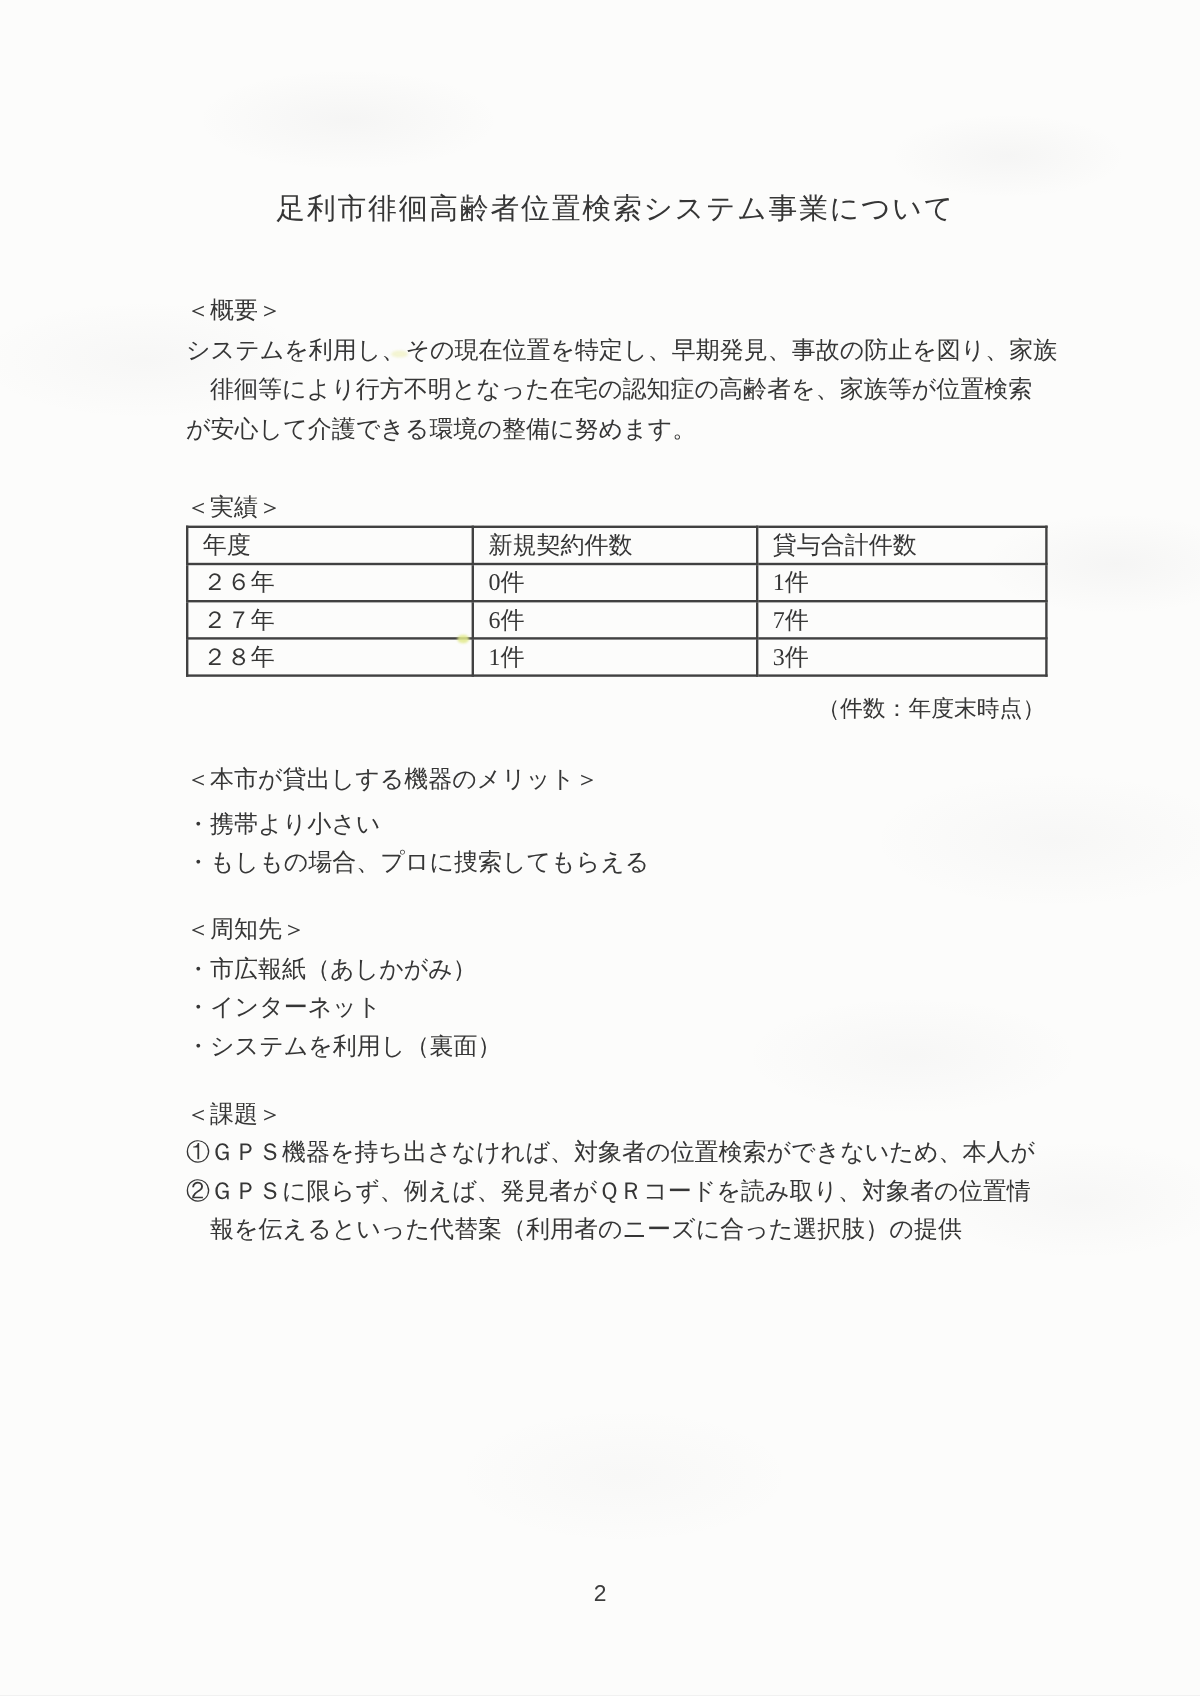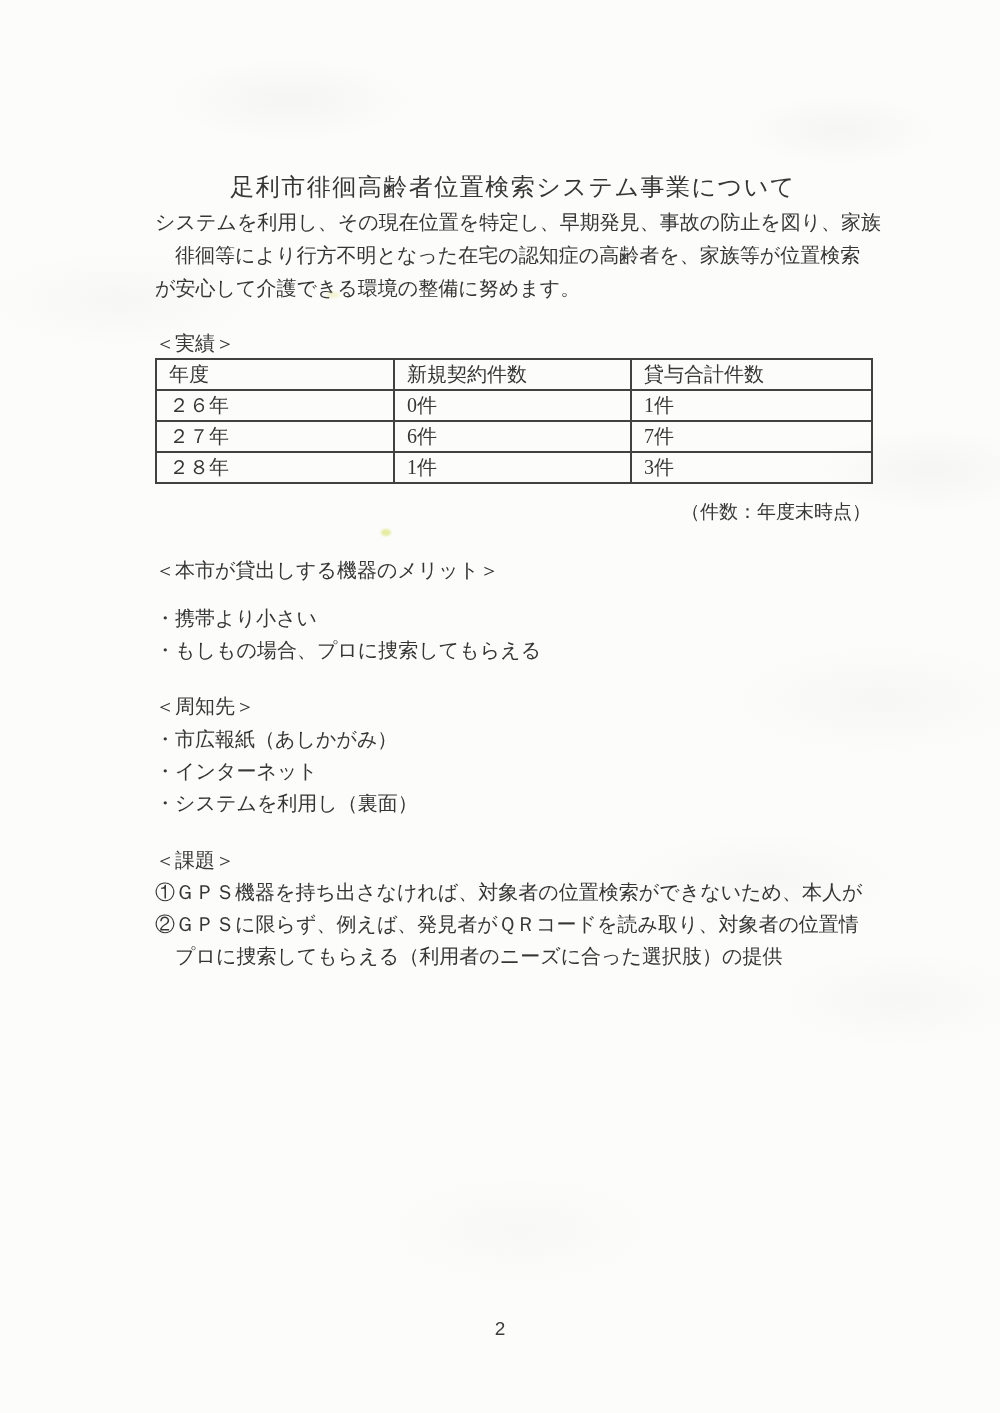--- a/index.html
+++ b/index.html
@@ -23,38 +23,38 @@
       radial-gradient(ellipse 200px 70px at 760px 880px, rgba(120,120,125,0.04), transparent 70%),
       radial-gradient(ellipse 180px 70px at 900px 1000px, rgba(120,120,125,0.04), transparent 70%),
       radial-gradient(ellipse 200px 80px at 520px 1230px, rgba(120,120,125,0.03), transparent 70%);
     font-family: "Liberation Serif", "DejaVu Serif", serif;
     color: #363636;
     overflow: hidden;
   }
   .content {
     position: absolute;
     left: 155px;
-    top: 16px;
+    top: 4px;
     width: 716px;
   }
   .doc-title {
     margin-top: 156px;
     font-size: 24px;
     line-height: 30px;
     letter-spacing: 1.5px;
     text-align: center;
     white-space: nowrap;
   }
   .section-heading {
     font-size: 20px;
     line-height: 25px;
     white-space: nowrap;
   }
   .h-overview  { margin-top: 57px; }
-  .h-results   { margin-top: 26px; }
+  .h-results   { margin-top: 36px; }
   .h-merits    { margin-top: 34px; }
   .h-publicity { margin-top: 28px; }
   .h-issues    { margin-top: 29px; }
   .para {
     margin-top: 4px;
     font-size: 20px;
     line-height: 33px;
   }
   .para div { white-space: nowrap; }
   .results-table {
@@ -81,21 +81,21 @@
     text-align: right;
   }
   .bullet-list {
     margin: 5px 0 0 0;
     padding: 0;
     list-style: none;
     font-size: 20px;
     line-height: 32px;
   }
   .bullet-list li { white-space: nowrap; }
-  .list-merits    { margin-top: 19px; }
+  .list-merits    { margin-top: 8px; }
   .list-publicity { margin-top: 4px; }
   .issue-lines {
     margin-top: 3px;
     font-size: 20px;
     line-height: 32px;
   }
   .issue-lines div { white-space: nowrap; }
   .page-number {
     position: absolute;
     left: 0;
@@ -126,20 +126,21 @@
 </style>
 </head>
 <body>
 
 <div class="page">
 
   <div class="content">
 
     <div class="doc-title">足利市徘徊高齢者位置検索システム事業について</div>
 
+    <div class="section-heading h-overview">＜概要＞</div>
     <div class="para">
       <div>システムを利用し、その現在位置を特定し、早期発見、事故の防止を図り、家族</div>
       <div>　徘徊等により行方不明となった在宅の認知症の高齢者を、家族等が位置検索</div>
       <div>が安心して介護できる環境の整備に努めます。</div>
     </div>
 
     <div class="section-heading h-results">＜実績＞</div>
     <table class="results-table">
       <colgroup>
           <col class="c1">
@@ -181,21 +182,21 @@
     <ul class="bullet-list list-publicity">
       <li>・市広報紙（あしかがみ）</li>
       <li>・インターネット</li>
       <li>・システムを利用し（裏面）</li>
     </ul>
 
     <div class="section-heading h-issues">＜課題＞</div>
     <div class="issue-lines">
       <div>①ＧＰＳ機器を持ち出さなければ、対象者の位置検索ができないため、本人が</div>
       <div>②ＧＰＳに限らず、例えば、発見者がＱＲコードを読み取り、対象者の位置情</div>
-      <div>　プロに捜索してもらえる（利用者のニーズに合った選択肢）の提供</div>
+      <div>　報を伝えるといった代替案（利用者のニーズに合った選択肢）の提供</div>
     </div>
 
   </div>
 
   <div class="page-number">2</div>
 
   <div class="artifact artifact-1"></div>
   <div class="artifact artifact-2"></div>
 
 </div>

